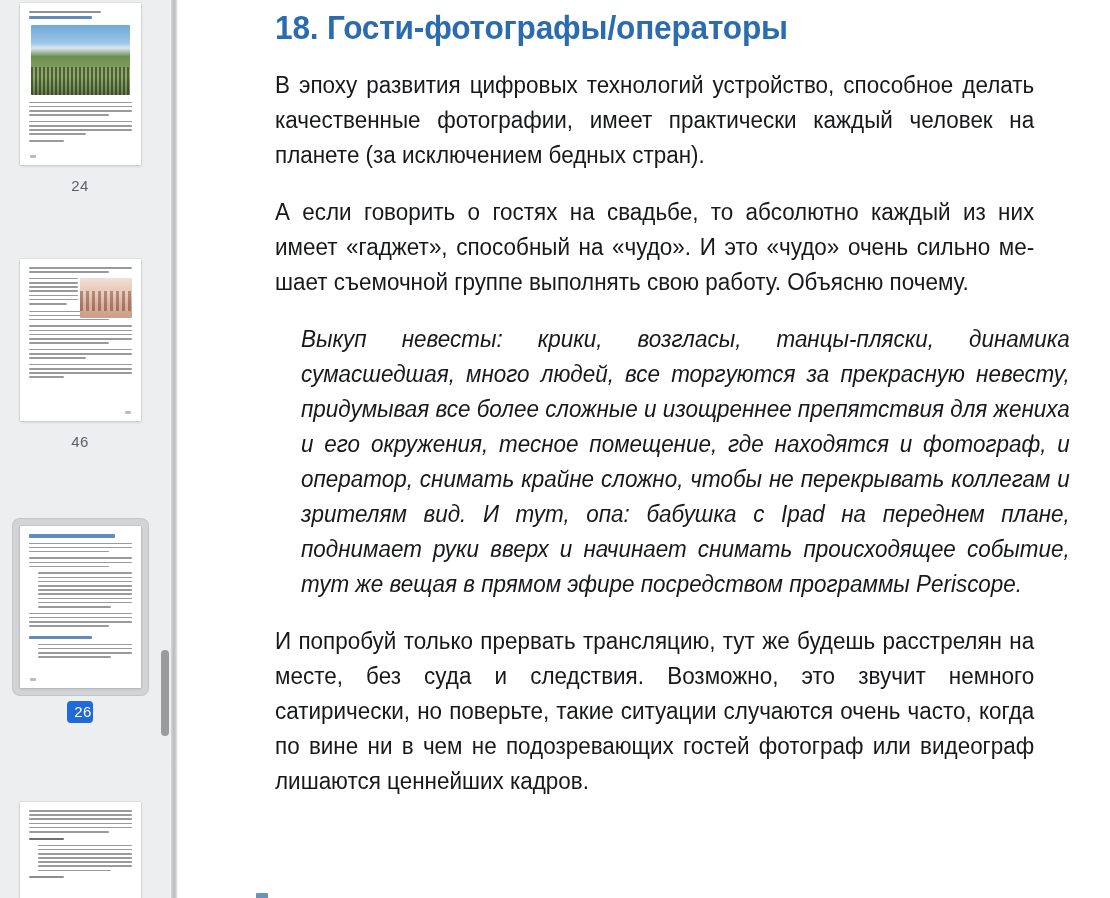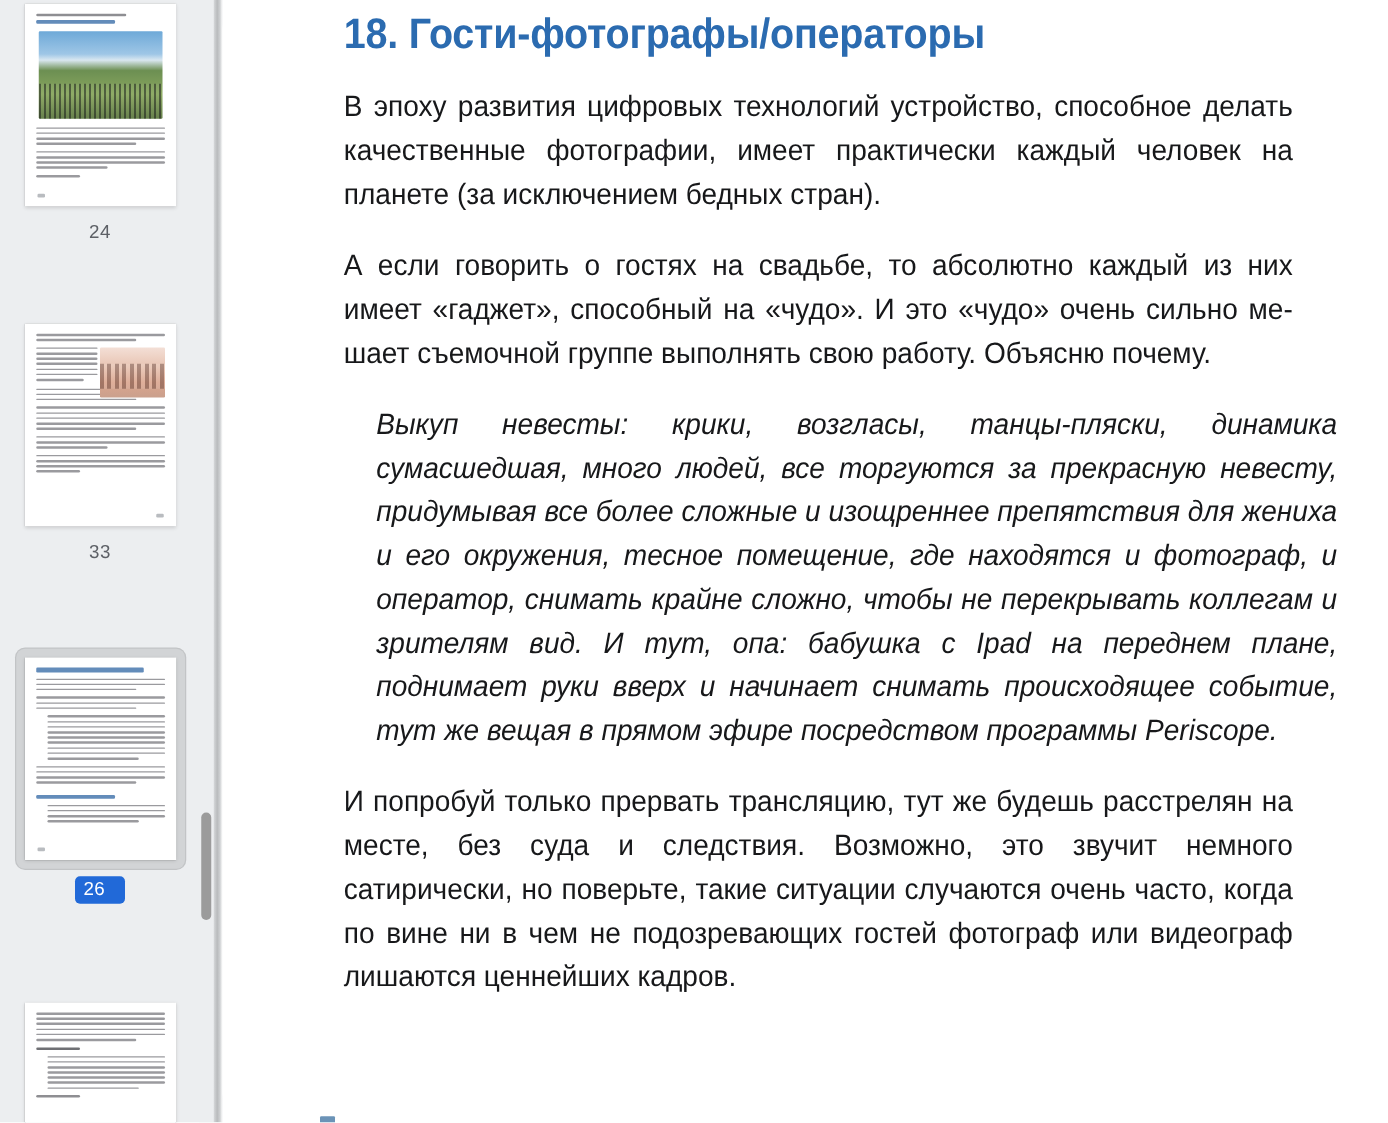--- a/index.html
+++ b/index.html
@@ -112,21 +112,21 @@
     margin-top: 6px;
     font-size: 15px;
     color: #5d6066;
     letter-spacing: .4px;
     line-height: 1;
   }
   .thumb-num.badge {
     background: #2169d8;
     color: #ffffff;
     border-radius: 4px;
-    padding: 3px 16px 4px 7px;
+    padding: 3px 1px 4px 7px;
     font-size: 15px;
     text-align: center;
   }
 
   
   #thumb-scrollbar {
     position: absolute;
     top: 0;
     left: 159px;
     width: 12px;
@@ -289,21 +289,21 @@
               <div class="mini-para">
                 <div class="mini-line"></div>
                 <div class="mini-line"></div>
                 <div class="mini-line"></div>
                 <div class="mini-line xshort"></div>
               </div>
             </div>
             <div class="mini-pageno"></div>
           </div>
         </div>
-        <div class="thumb-num">33</div>
+        <div class="thumb-num">46</div>
       </div>
 
       <div class="thumb-block" style="top:519px;">
         <div class="thumb-frame selected">
           <div class="thumb-page" style="width:121px;height:162px;">
             <div class="thumb-inner">
               <div class="mini-head" style="width:84%;"></div>
               <div class="mini-para">
                 <div class="mini-line"></div>
                 <div class="mini-line"></div>

